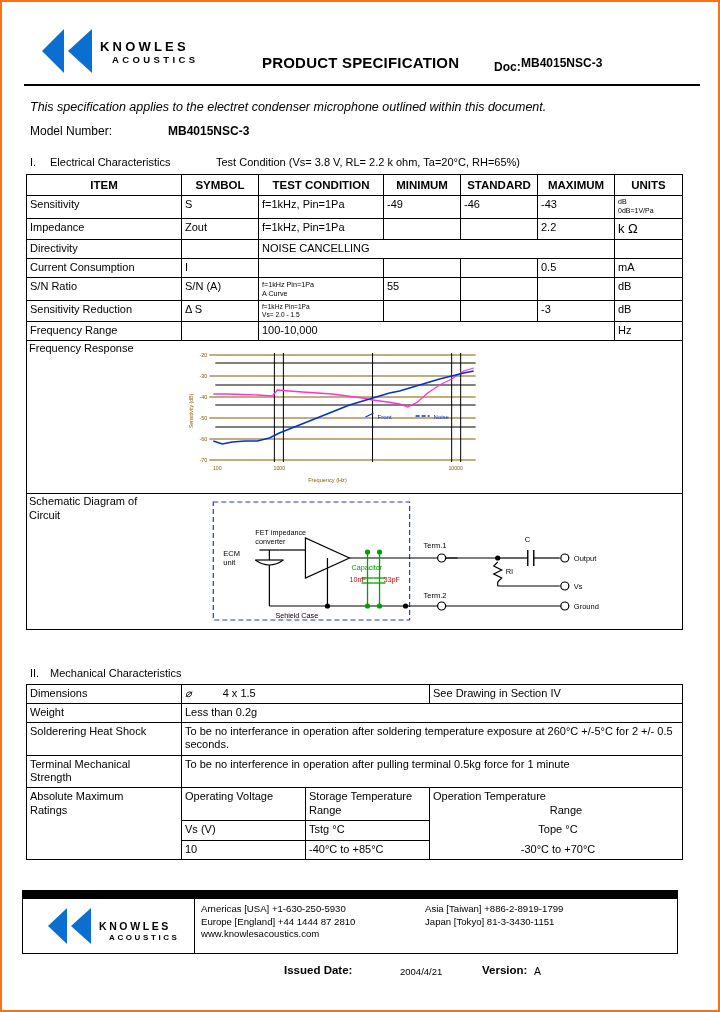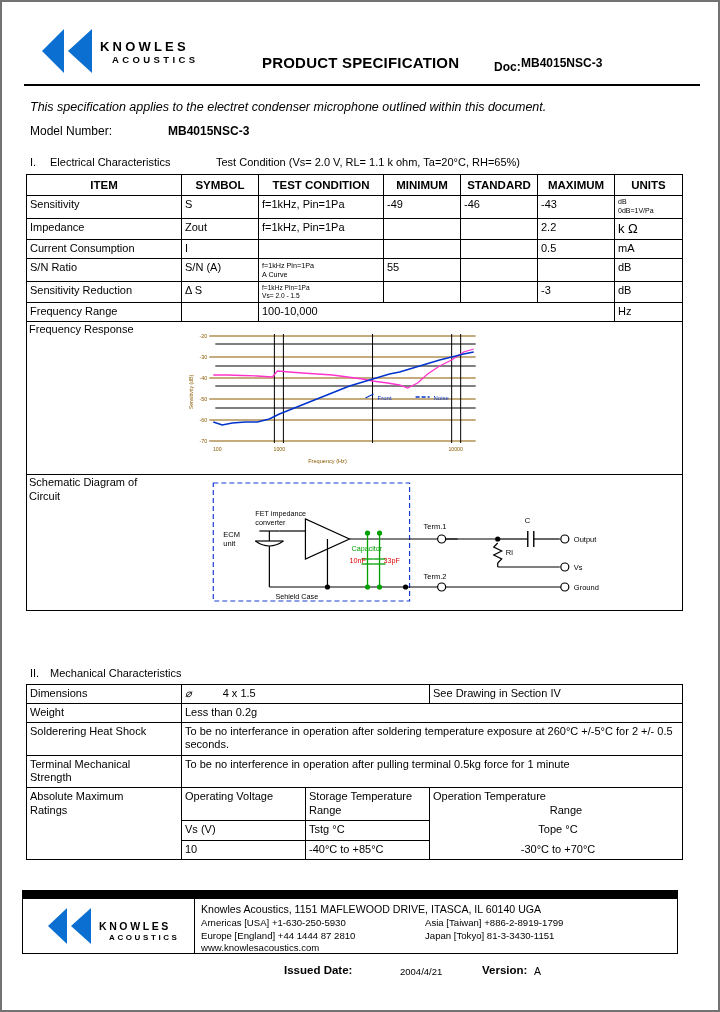--- a/index.html
+++ b/index.html
@@ -14,21 +14,21 @@
     color: #000000;
     position: relative;
     overflow: hidden;
   }
   .page {
     position: absolute;
     left: 0; top: 0;
     width: 720px;
     height: 1012px;
     box-sizing: border-box;
-    border: 2px solid #737373;
+    border: 2px solid #f97316;
     padding: 0;
     background: #fff;
   }
   .inner {
     position: absolute;
     left: 22px;
     top: 20px;
     width: 676px;
   }
 
@@ -288,21 +288,21 @@
       <div class="hrule"></div>
     </div>
 
     <div class="intro">This specification applies to the electret condenser microphone outlined within this document.</div>
     <div class="model-label">Model Number:</div>
     <div class="model-value">MB4015NSC-3</div>
 
     <div class="sec-head" style="left:6px; top:134px;">
       <span class="sec-num">I.</span><span>Electrical Characteristics</span>
     </div>
-    <div class="test-cond" style="left:192px; top:134px;">Test Condition (Vs= 2.0  V,  RL=  1.1    k ohm, Ta=20°C, RH=65%)</div>
+    <div class="test-cond" style="left:192px; top:134px;">Test Condition (Vs= 3.8  V,  RL=  2.2    k ohm, Ta=20°C, RH=65%)</div>
 
     <table class="spec" style="top:152px;">
       <colgroup>
         <col style="width:155px">
           <col style="width:77px">
           <col style="width:125px">
         <col style="width:77px">
           <col style="width:77px">
           <col style="width:77px">
           <col style="width:68px">
@@ -336,20 +336,26 @@
         <tr>
           <td>Impedance</td>
           <td class="c">Zout</td>
           <td>f=1kHz, Pin=1Pa</td>
           <td class="c"></td>
           <td class="c"></td>
           <td class="c">2.2</td>
           <td class="c ohm">k Ω</td>
         </tr>
 
+        <tr>
+          <td>Directivity</td>
+          <td class="c"></td>
+          <td class="c" colspan="4">NOISE CANCELLING</td>
+          <td class="c"></td>
+        </tr>
 
         <tr>
           <td>Current Consumption</td>
           <td class="c">I</td>
           <td></td>
           <td class="c"></td>
           <td class="c"></td>
           <td class="c">0.5</td>
           <td class="c">mA</td>
         </tr>
@@ -611,21 +617,20 @@
   <div class="footer-box">
     <div class="footer-logo">
       <svg class="f-mark" viewBox="0 0 54 38">
         <polygon points="26,1 26,37 7,19" fill="#0a6fd1"></polygon>
         <polygon points="50,1 50,37 30,19" fill="#0a6fd1"></polygon>
       </svg>
       <div class="f-word">KNOWLES</div>
       <div class="f-sub">ACOUSTICS</div>
     </div>
     <div class="f-text">
-      <div class="line1">Knowles Acoustics, 1151 MAFLEWOOD DRIVE, ITASCA, IL 60140 UGA</div>
       <div>
         <span class="f-col" style="width:224px;">Arnericas [USA]    +1-630-250-5930</span><span class="f-col">Asia [Taiwan]   +886-2-8919-1799</span>
       </div>
       <div>
         <span class="f-col" style="width:224px;">Europe [England]   +44 1444 87 2810</span><span class="f-col">Japan [Tokyo]    81-3-3430-1151</span>
       </div>
       <div>www.knowlesacoustics.com</div>
     </div>
   </div>
   <div class="issued">Issued Date:</div>

